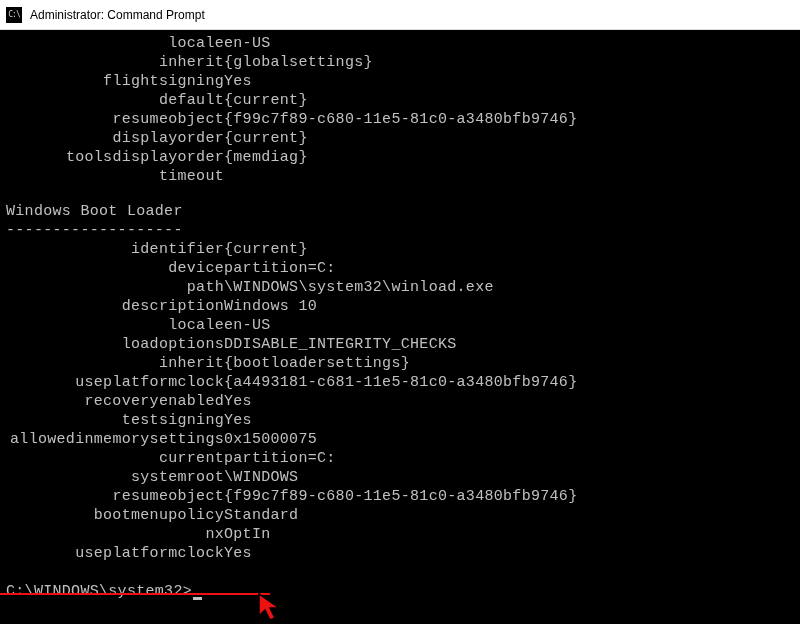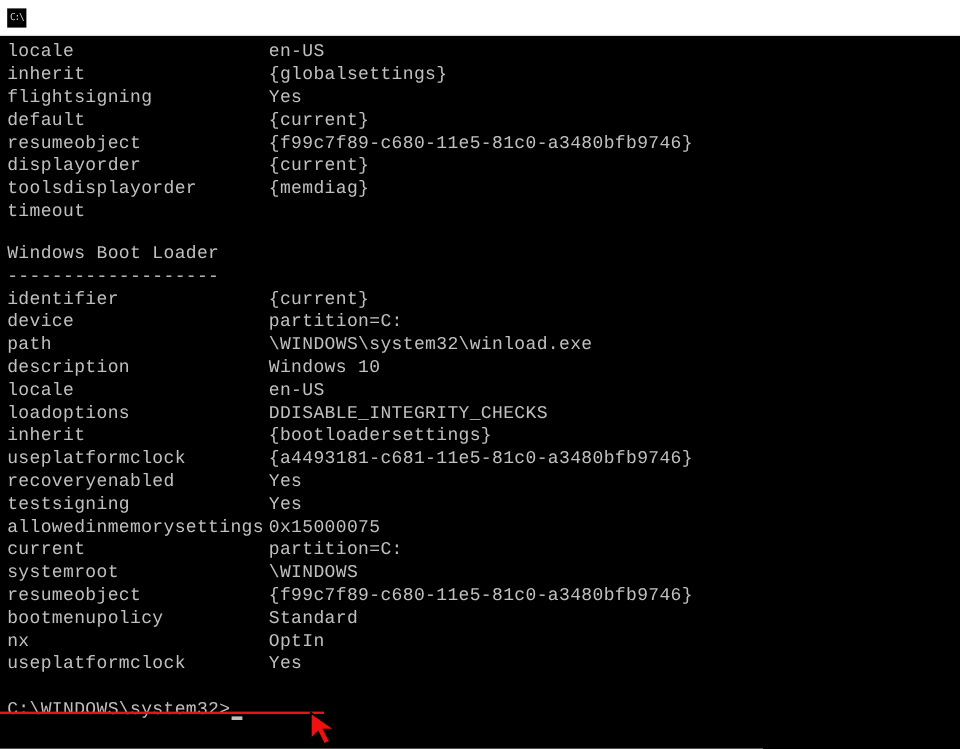--- a/index.html
+++ b/index.html
@@ -45,20 +45,21 @@
       position: relative;
       overflow: hidden;
     }
     .row {
       display: flex;
       white-space: pre;
     }
     .key {
       width: 218px;
       flex-shrink: 0;
+      text-align: right;
     }
     .val {
       flex: 1;
     }
     .section-header {
       margin-top: 16px;
     }
     .prompt-line {
       margin-top: 19px;
       display: flex;
@@ -86,20 +87,21 @@
       left: 255px;
       top: 560px;
       pointer-events: none;
     }
   </style>
 </head>
 <body>
 
 <div class="titlebar">
   <div class="titlebar-icon">C:\</div>
+  <span>Administrator: Command Prompt</span>
 </div>
 
 <div class="terminal">
   <div id="bootmgr-rows">
       <div class="row"><span class="key">locale</span><span class="val">en-US</span></div>
       <div class="row"><span class="key">inherit</span><span class="val">{globalsettings}</span></div>
       <div class="row"><span class="key">flightsigning</span><span class="val">Yes</span></div>
       <div class="row"><span class="key">default</span><span class="val">{current}</span></div>
       <div class="row"><span class="key">resumeobject</span><span class="val">{f99c7f89-c680-11e5-81c0-a3480bfb9746}</span></div>
       <div class="row"><span class="key">displayorder</span><span class="val">{current}</span></div>

